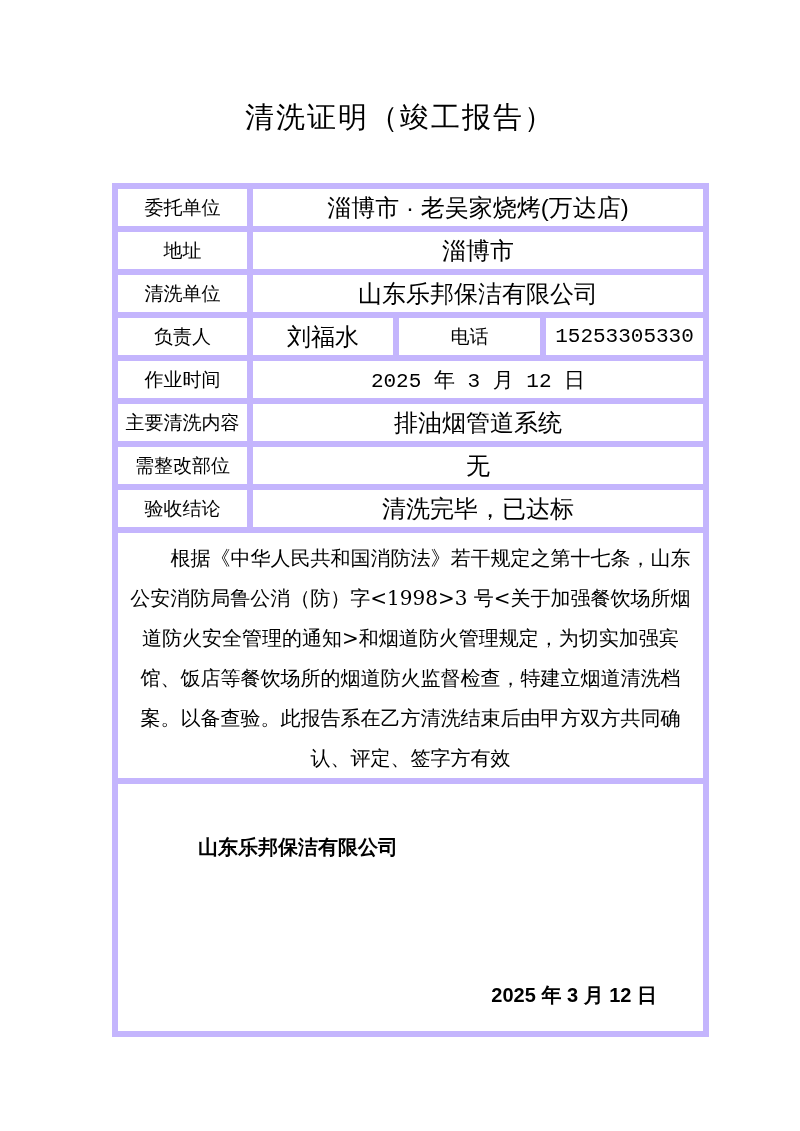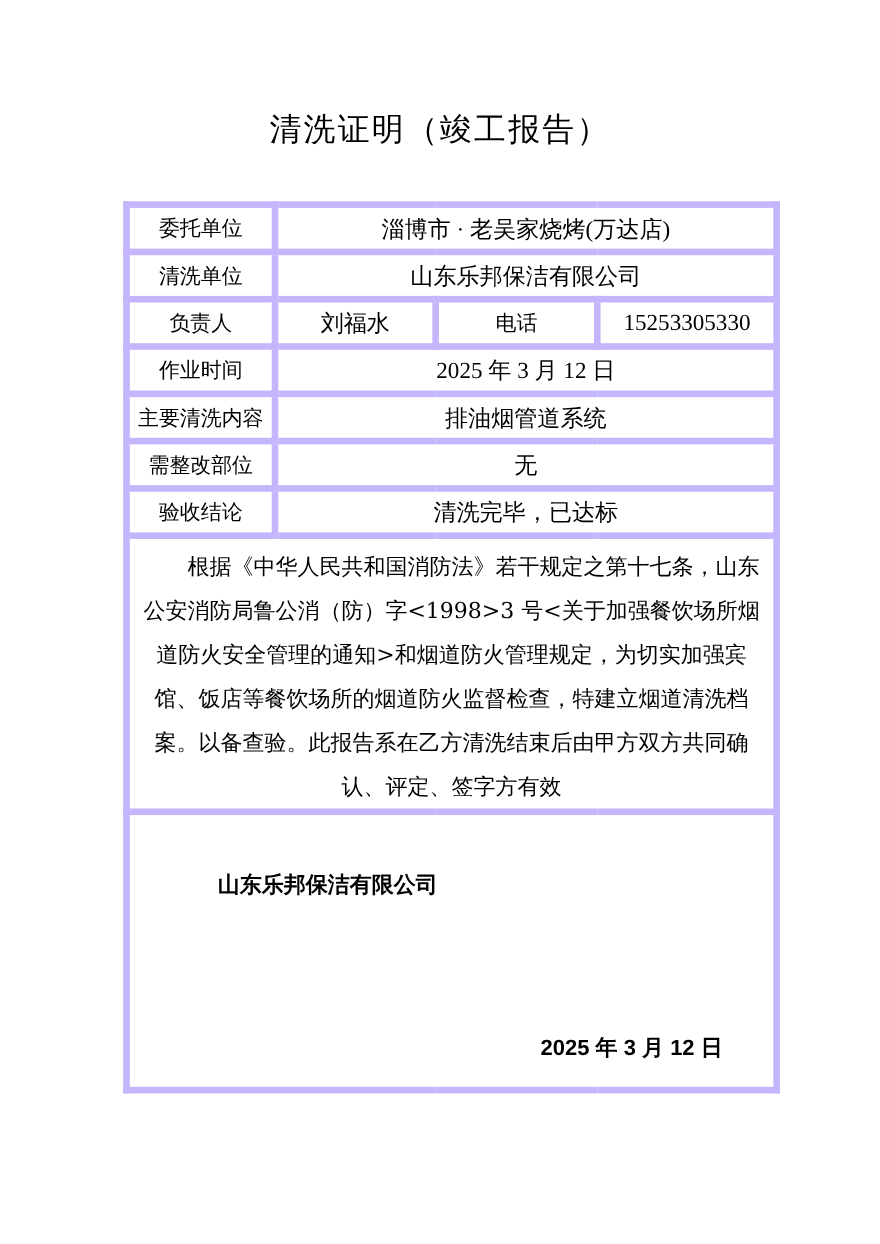--- a/index.html
+++ b/index.html
@@ -37,26 +37,26 @@
     border: 6px solid #c4b5fd;
     vertical-align: middle;
     text-align: center;
     background: #ffffff;
   }
   td.cell-label {
     font-size: 19px;
     font-family: "DejaVu Serif", serif;
   }
   td.cell-value {
-    font-size: 21px;
-    font-family: Liberation Serif, serif;
+    font-size: 24px;
+    font-family: Liberation Sans, sans-serif;
   }
   td.cell-num {
     font-size: 21px;
-    font-family: Liberation Serif, serif;
+    font-family: Liberation Mono, monospace;
   }
   tr.field-row { height: 43px; }
   td.cell-notice {
     height: 208px;
     vertical-align: top;
     text-align: justify;
     padding: 5px 10px 0 10px;
     font-size: 20px;
     line-height: 40px;
     text-indent: 2em;
@@ -95,20 +95,24 @@
         <col style="width:147px">
         <col style="width:163px">
     </colgroup>
 
     <tbody>
         <tr class="field-row">
       <td class="cell-label">委托单位</td>
       <td class="cell-value" colspan="3">淄博市 · 老吴家烧烤(万达店)</td>
     </tr>
 
+    <tr class="field-row">
+      <td class="cell-label">地址</td>
+      <td class="cell-value" colspan="3">淄博市</td>
+    </tr>
 
     <tr class="field-row">
       <td class="cell-label">清洗单位</td>
       <td class="cell-value" colspan="3">山东乐邦保洁有限公司</td>
     </tr>
 
     <tr class="field-row">
       <td class="cell-label">负责人</td>
       <td class="cell-value">刘福水</td>
       <td class="cell-label">电话</td>

